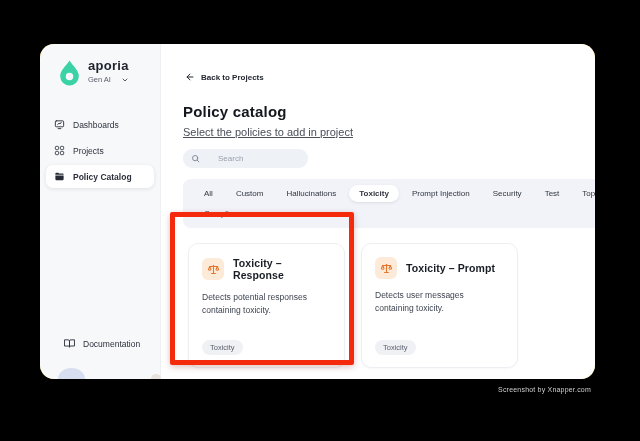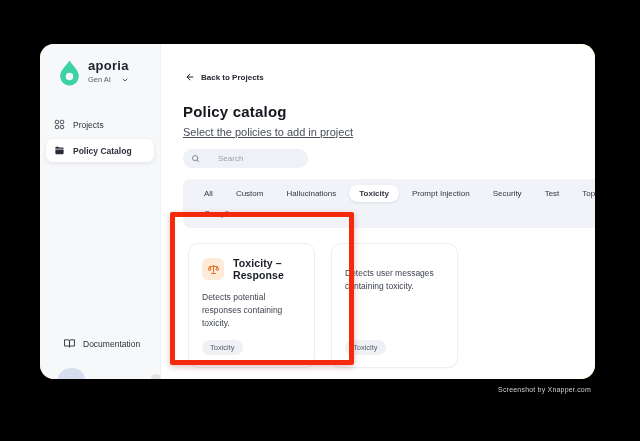--- a/index.html
+++ b/index.html
@@ -55,21 +55,21 @@
     padding:6px 11px; display:flex; flex-wrap:wrap; align-items:center;
     column-gap:3px; row-gap:3px;
   }
   .tab {
     padding:4px 10px; font-size:8px; color:#33363f; border-radius:999px;
     cursor:pointer; white-space:nowrap;
   }
   .tab.active { background:#fff; font-weight:bold; box-shadow:0 1px 3px rgba(25,30,45,.10); }
   .cards { margin-top:15px; margin-left:5px; display:flex; gap:16px; }
   .card {
-    width:127px; height:125px; background:#fff; border:1px solid #eceef2;
+    width:157px; height:125px; background:#fff; border:1px solid #eceef2;
     border-radius:10px; padding:13px; position:relative; cursor:pointer;
     box-shadow:0 1px 2px rgba(20,25,40,.03);
   }
   .card-head { display:flex; align-items:center; gap:9px; }
   .card-icon {
     width:22px; height:22px; background:#fdead8; border-radius:6px;
     display:grid; place-items:center; flex-shrink:0;
   }
   .card-title { font-size:10.5px; font-weight:bold; color:#181c25; letter-spacing:.1px; }
   .card-desc { margin-top:10px; font-size:8.5px; color:#3e4450; line-height:1.5; padding-right:4px; }
@@ -112,20 +112,30 @@
                 <path d="M6 9l6 6 6-6"></path>
               </svg>
           </span>
         </div>
       </div>
     </div>
 
     <nav class="nav">
       <div class="nav-item">
         <span class="ic">
+          <svg width="11" height="11" viewBox="0 0 24 24" fill="none" stroke="#2b303b" stroke-width="2" stroke-linecap="round" stroke-linejoin="round">
+              <rect x="3" y="4" width="18" height="13" rx="2"></rect>
+              <path d="M8 12l3-3 2 2 3-4"></path>
+              <path d="M9 21h6"></path>
+            </svg>
+        </span>
+        <span>Dashboards</span>
+      </div>
+      <div class="nav-item">
+        <span class="ic">
           <svg width="11" height="11" viewBox="0 0 24 24" fill="none" stroke="#2b303b" stroke-width="2">
               <rect x="3" y="3" width="7" height="7" rx="2"></rect>
               <rect x="14" y="3" width="7" height="7" rx="2"></rect>
               <rect x="3" y="14" width="7" height="7" rx="2"></rect>
               <rect x="14" y="14" width="7" height="7" rx="2"></rect>
             </svg>
         </span>
         <span>Projects</span>
       </div>
       <div class="nav-item active">
@@ -201,20 +211,32 @@
                 <path d="M19 6.5 16.6 12a2.7 2.7 0 0 0 4.8 0Z"></path>
               </svg>
           </span>
           <span class="card-title">Toxicity – Response</span>
         </div>
         <div class="card-desc">Detects potential responses containing toxicity.</div>
         <span class="card-tag">Toxicity</span>
       </div>
 
       <div class="card">
+        <div class="card-head">
+          <span class="card-icon">
+            <svg width="13" height="13" viewBox="0 0 24 24" fill="none" stroke="#e4752b" stroke-width="1.9" stroke-linecap="round" stroke-linejoin="round">
+                <path d="M12 4v15"></path>
+                <path d="M8.5 19.5h7"></path>
+                <path d="M5 6.5h14"></path>
+                <path d="M5 6.5 2.6 12a2.7 2.7 0 0 0 4.8 0Z"></path>
+                <path d="M19 6.5 16.6 12a2.7 2.7 0 0 0 4.8 0Z"></path>
+              </svg>
+          </span>
+          <span class="card-title">Toxicity – Prompt</span>
+        </div>
         <div class="card-desc">Detects user messages containing toxicity.</div>
         <span class="card-tag">Toxicity</span>
       </div>
     </div>
   </section>
 
   <div class="annotation-rect"></div>
   <div class="bubble-b"></div>
 </div>
 

